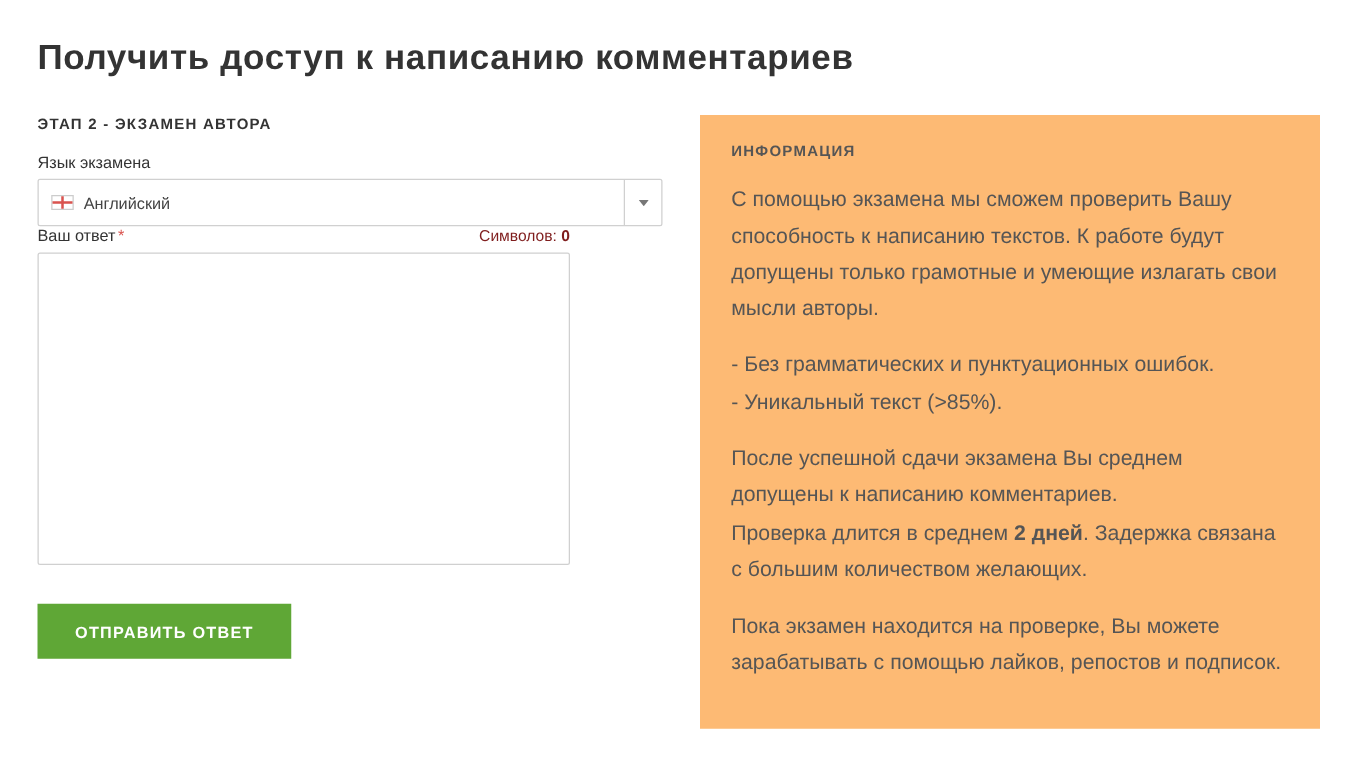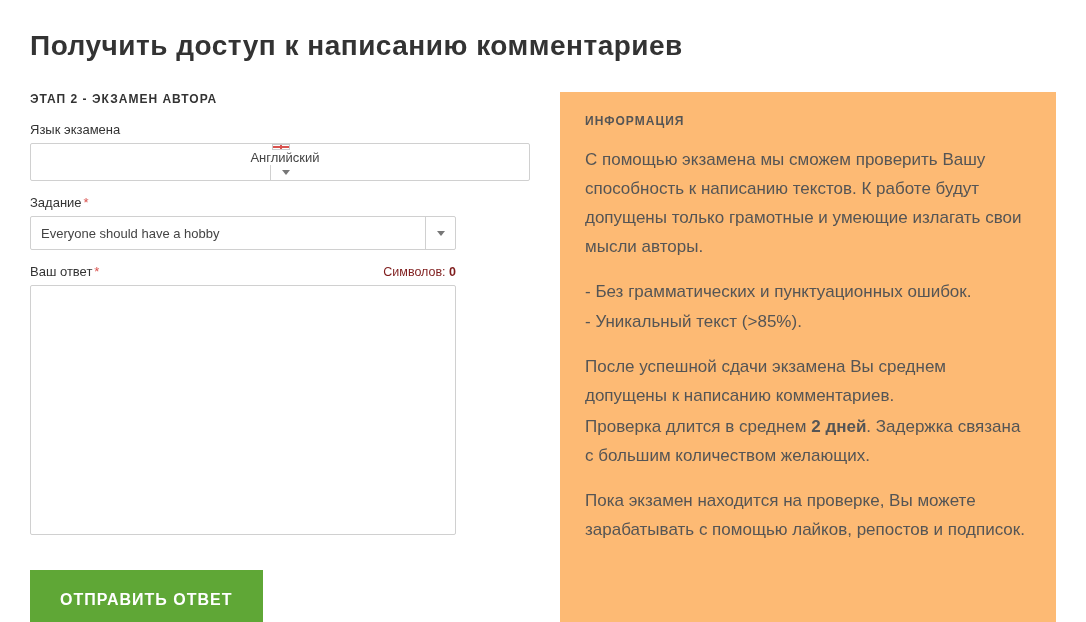--- a/index.html
+++ b/index.html
@@ -38,21 +38,20 @@
     }
     .step-label {
       font-size: 12px;
       font-weight: 700;
       letter-spacing: 1px;
       color: #333333;
       text-transform: uppercase;
       margin-bottom: 16px;
     }
     .field-group {
-      margin-bottom: 14px;
     }
     .field-label {
       font-size: 13px;
       color: #333333;
       margin-bottom: 6px;
       display: block;
     }
     .required {
       color: #d9534f;
       margin-left: 2px;
@@ -62,21 +61,20 @@
       border: 1px solid #d0d0d0;
       border-radius: 2px;
       background: #ffffff;
       height: 38px;
       display: flex;
       align-items: center;
       cursor: pointer;
     }
     .select-wrapper.language {
       padding-left: 10px;
-      flex-direction: column;
     }
     .select-wrapper.task {
       height: 34px;
       padding-left: 10px;
       width: 426px;
     }
     .flag-icon {
       width: 18px;
       height: 12px;
       margin-right: 8px;
@@ -142,27 +140,27 @@
       border: 1px solid #d0d0d0;
       border-radius: 2px;
       background: #ffffff;
       padding: 8px;
       font-family: inherit;
       font-size: 13px;
       resize: none;
       outline: none;
     }
     .submit-btn {
-      margin-top: 18px;
+      margin-top: 28px;
       background: #5fa736;
       color: #ffffff;
       border: none;
       padding: 0 30px;
-      height: 60px;
-      font-size: 16px;
+      height: 44px;
+      font-size: 13px;
       font-weight: 700;
       letter-spacing: 1px;
       text-transform: uppercase;
       cursor: pointer;
       display: inline-flex;
       align-items: center;
       justify-content: center;
     }
     .info-title {
       font-size: 12px;
@@ -203,33 +201,20 @@
           <span class="flag-icon"></span>
           <span class="select-value">Английский</span>
           <span class="select-arrow">
             <svg viewBox="0 0 8 5">
                 <path d="M0 0 L4 5 L8 0 Z" fill="#777"></path>
               </svg>
           </span>
         </div>
       </div>
 
-      <div class="field-group">
-        <label class="field-label">
-          <span>Задание</span><span class="required">*</span>
-        </label>
-        <div class="select-wrapper task">
-          <span class="select-value">Everyone should have a hobby</span>
-          <span class="select-arrow">
-            <svg viewBox="0 0 8 5">
-                <path d="M0 0 L4 5 L8 0 Z" fill="#777"></path>
-              </svg>
-          </span>
-        </div>
-      </div>
 
       <div class="field-group">
         <div class="char-row">
           <label class="field-label" style="margin-bottom:0">
             <span>Ваш ответ</span><span class="required">*</span>
           </label>
           <span class="char-count-label">
             <span>Символов:</span>
             <span class="char-count-value">0</span>
           </span>

